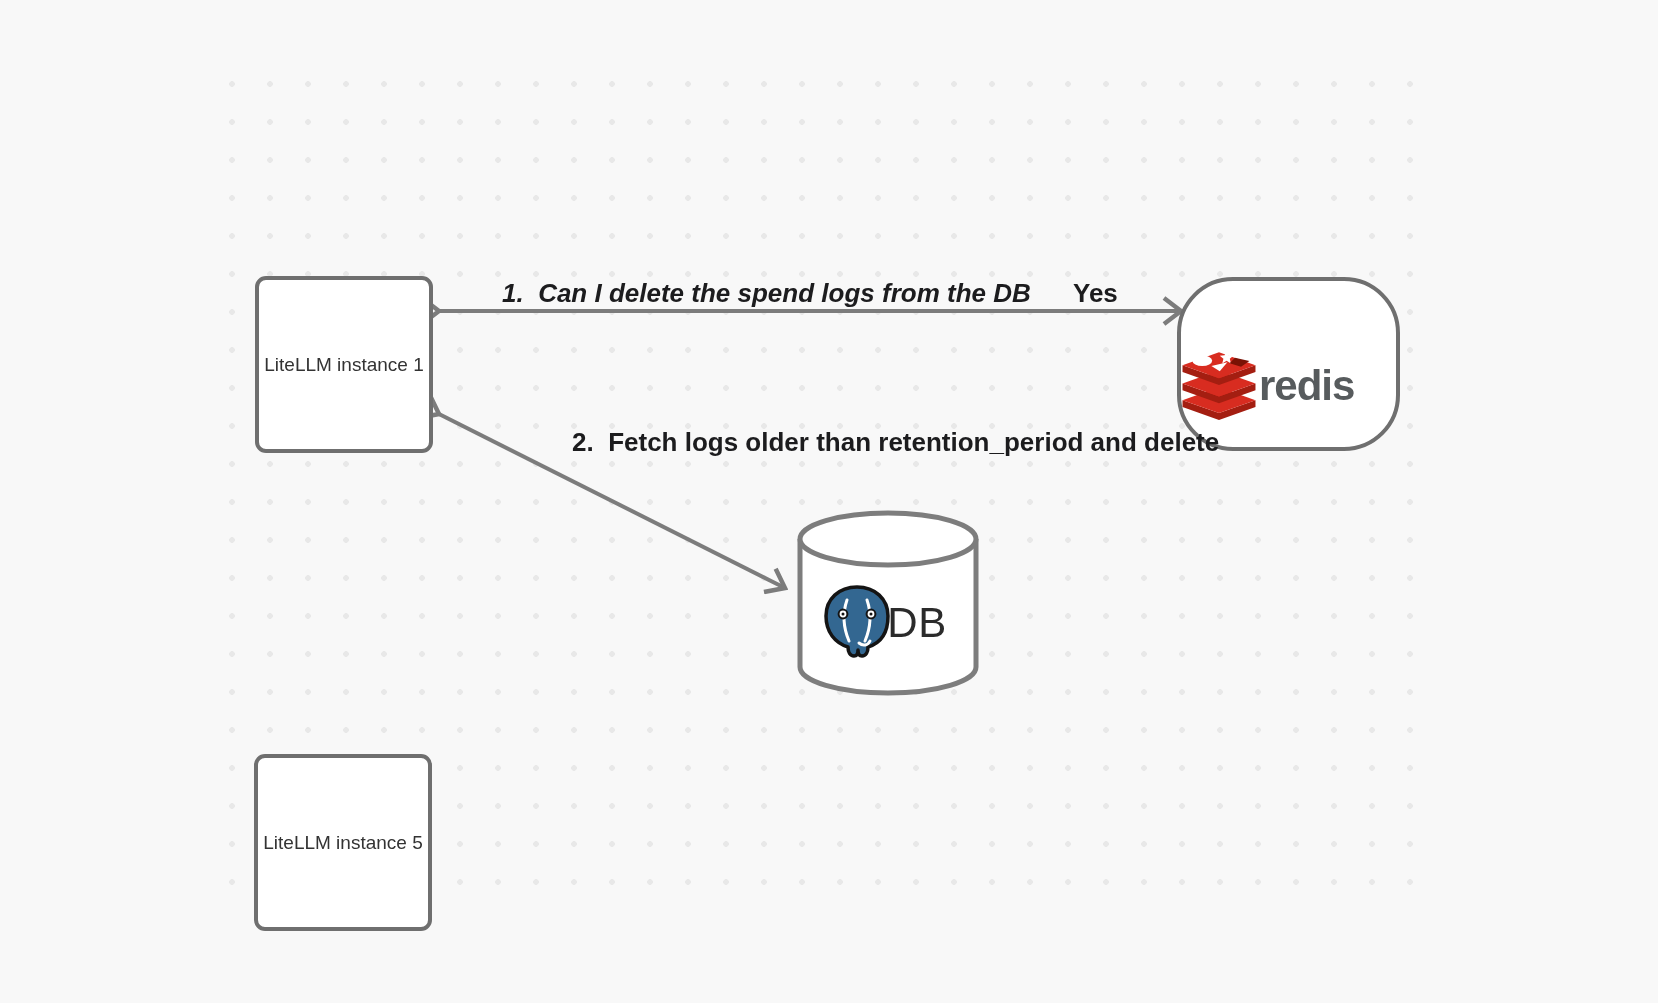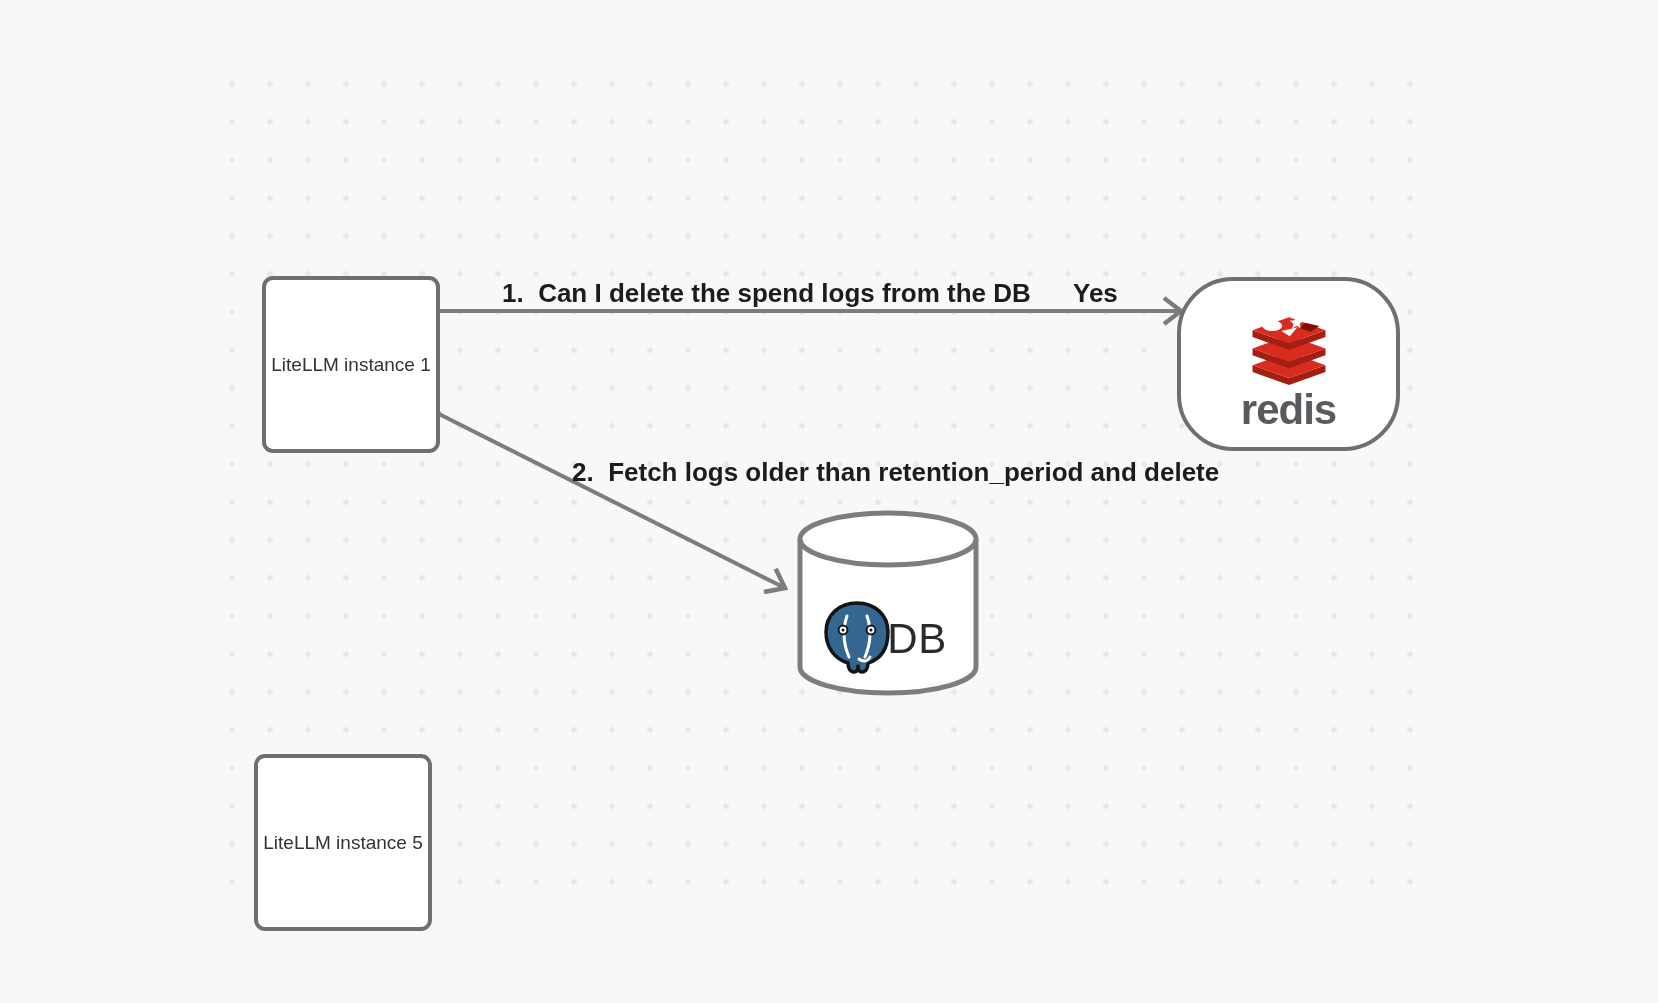--- a/index.html
+++ b/index.html
@@ -42,42 +42,42 @@
   .instance-label{
     font-size:19px;
     color:#333333;
     text-align:center;
     line-height:1.25;
   }
   .redis-node{
     left:1177px; top:277px;
     width:223px; height:174px;
     border-radius:56px;
-    flex-direction:column;
+    flex-direction:row;
     justify-content:flex-start;
-    padding-top:34px;
+    padding-top:46px;
     gap:2px;
   }
   .redis-wordmark{
     font-size:42px;
     font-weight:700;
     letter-spacing:-1px;
     color:#575b5d;
     line-height:1;
     margin-top:-2px;
   }
   .db-node{
     position:absolute;
     left:797px; top:510px;
     width:182px; height:186px;
   }
   .db-shape{ position:absolute; left:0; top:0; }
   .db-content{
     position:absolute;
-    left:0; top:84px;
+    left:0; top:68px;
     width:174px; height:90px;
     display:flex;
     align-items:center;
     justify-content:center;
     gap:0px;
   }
   .db-label{
     font-size:42px;
     font-weight:500;
     color:#2b2b2b;
@@ -85,42 +85,42 @@
     margin-left:-6px;
   }
   .edge-label{
     position:absolute;
     font-size:26px;
     font-weight:700;
     color:#1c1c1e;
     white-space:pre;
     line-height:1.15;
   }
-  .edge-label-1{ left:502px; top:279px; }
+  .edge-label-1{ left:502px; top:279px;font-style:italic; }
   .edge-label-yes{ left:1060px; top:279px;margin-left:13px; }
-  .edge-label-2{ left:572px; top:458px; }
+  .edge-label-2{ left:572px; top:428px; }
 </style>
 </head>
 <body>
 
 <div class="canvas">
 
   <div class="dot-grid"></div>
 
   <svg class="edges-layer" width="1658" height="1003" viewBox="0 0 1658 1003" fill="none">
     <defs>
       <marker id="ah" markerUnits="userSpaceOnUse" markerWidth="36" markerHeight="30" viewBox="0 0 36 30" refX="33" refY="15" orient="auto">
         <path d="M16 2 L33 15 L16 28" fill="none" stroke="#7c7c7c" stroke-width="4.5"></path>
       </marker>
     </defs>
     <line x1="439" y1="311" x2="1181" y2="311" stroke="#7c7c7c" stroke-width="4" marker-start="url(#ah)" marker-end="url(#ah)"></line>
     <line x1="439" y1="414" x2="785" y2="588" stroke="#7c7c7c" stroke-width="4" marker-start="url(#ah)" marker-end="url(#ah)"></line>
   </svg>
 
-  <div class="node instance-box" style="left:255px; top:276px;margin-left:7px;">
+  <div class="node instance-box" style="left:255px; top:276px;">
     <span class="instance-label">LiteLLM instance 1</span>
   </div>
 
 
   <div class="node instance-box" style="left:254px; top:754px;">
     <span class="instance-label">LiteLLM instance 5</span>
   </div>
 
   <div class="node redis-node">
     <span>

